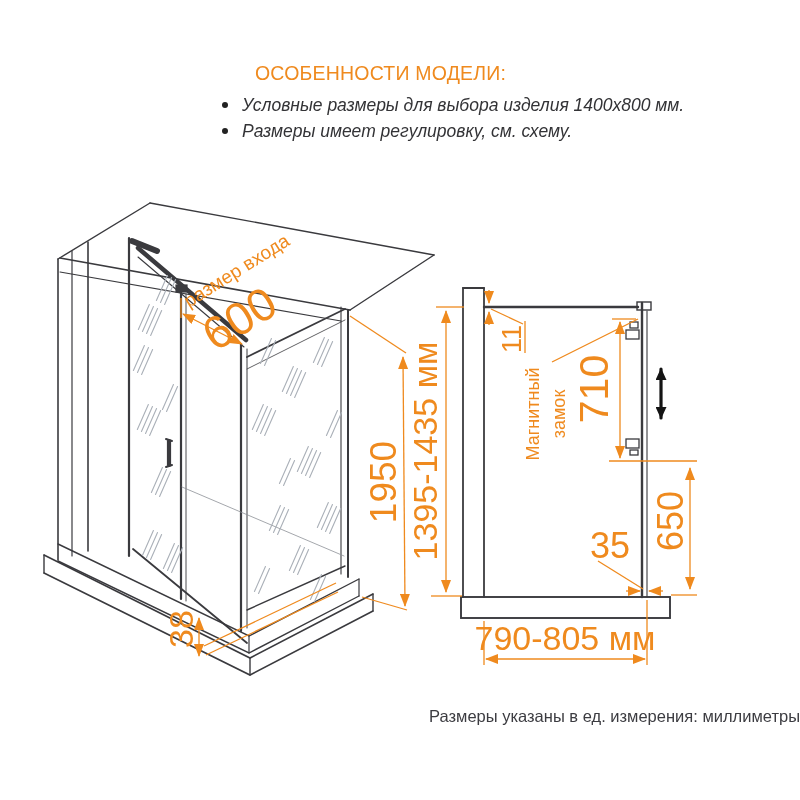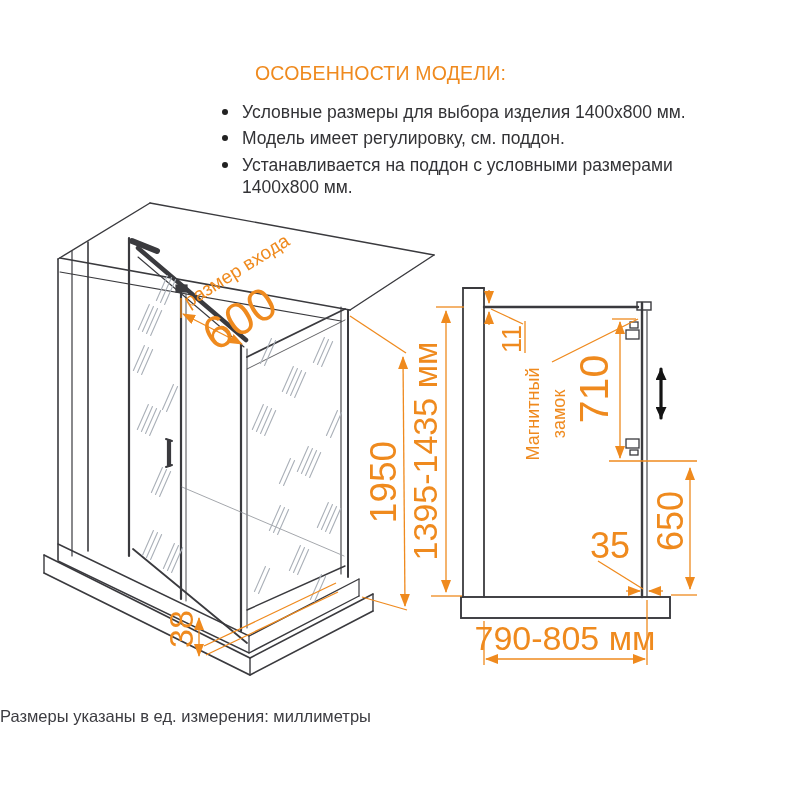--- a/index.html
+++ b/index.html
@@ -5,54 +5,50 @@
   html,body{margin:0;padding:0;}
   body{
     width:800px;height:800px;background:#ffffff;position:relative;
     font-family:"Liberation Sans", sans-serif;overflow:hidden;
   }
   .title{
     position:absolute;left:255px;top:62px;
     font-size:19.5px;font-weight:normal;color:#EF8A1E;letter-spacing:.2px;
   }
   .features{
-    position:absolute;left:222px;top:101px;width:520px;
+    position:absolute;left:222px;top:94px;width:520px;font-style:italic;
   }
   .feature-item{
     display:flex;align-items:flex-start;
     font-size:17.5px;line-height:1.28;color:#333336;margin-bottom:4px;
   }
   .bullet{
     width:6px;height:6px;border-radius:50%;background:#222;
     margin:8px 14px 0 0;flex:0 0 auto;
   }
   .footer-note{
-    position:absolute;left:0;right:0;top:707px;text-align:left;
+    position:absolute;left:0;right:0;top:707px;text-align:right;
     font-size:16.5px;color:#3c3c41;
   }
   svg text{font-family:"Liberation Sans", sans-serif;}
   .dimtxt{fill:#EF8A1E;}
   .drawing{position:absolute;left:0;top:0;}
 </style>
 </head>
 <body>
 
 <div class="title">ОСОБЕННОСТИ МОДЕЛИ:</div>
 <div class="features">
   <div class="feature-item">
     <span class="bullet"></span>
     <span>Условные размеры для выбора изделия 1400х800 мм.</span>
   </div>
   <div class="feature-item">
     <span class="bullet"></span>
-    <span>Модель имеет регулировку, см. поддон.</span>
-  </div>
-  <div class="feature-item">
-    <span class="bullet"></span>
-    <span style="max-width:478px;display:inline-block;">Устанавливается на поддон с условными размерами 1400х800 мм.</span>
+    <span>Размеры имеет регулировку, см. схему.</span>
   </div>
 </div>
 
 <svg class="drawing" width="800" height="800" viewBox="0 0 800 800">
   <defs>
     <marker id="ar" markerUnits="userSpaceOnUse" markerWidth="13" markerHeight="10" refX="12" refY="5" orient="auto">
       <path d="M0,0 L13,5 L0,10 z" fill="#EF8A1E"></path>
     </marker>
     <marker id="arS" markerUnits="userSpaceOnUse" markerWidth="13" markerHeight="10" refX="12" refY="5" orient="auto-start-reverse">
       <path d="M0,0 L13,5 L0,10 z" fill="#EF8A1E"></path>

